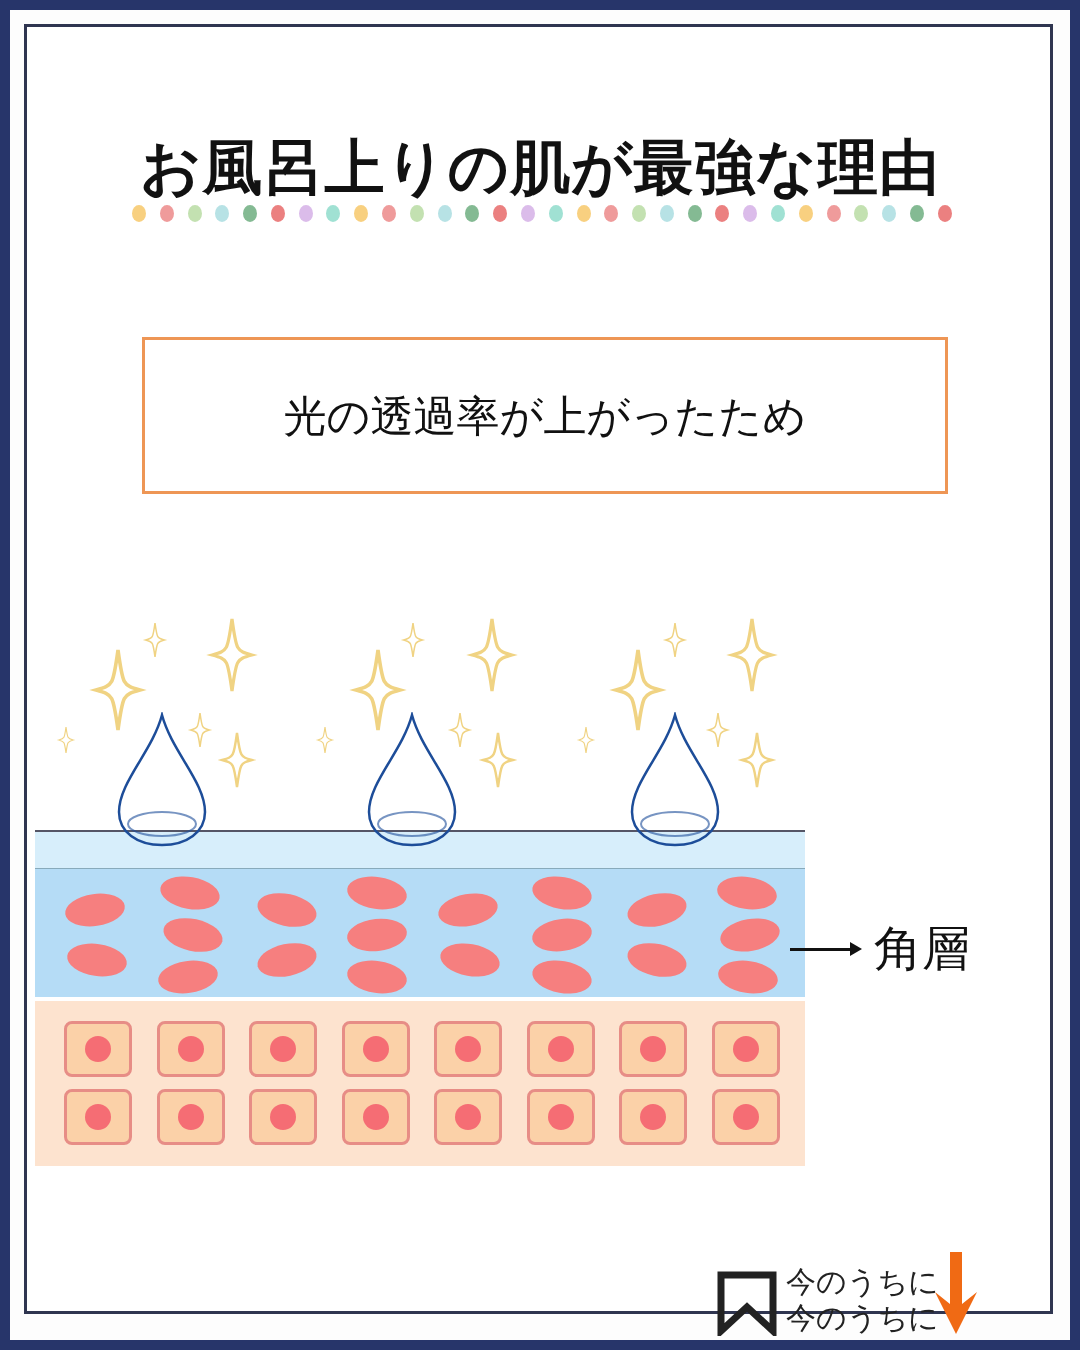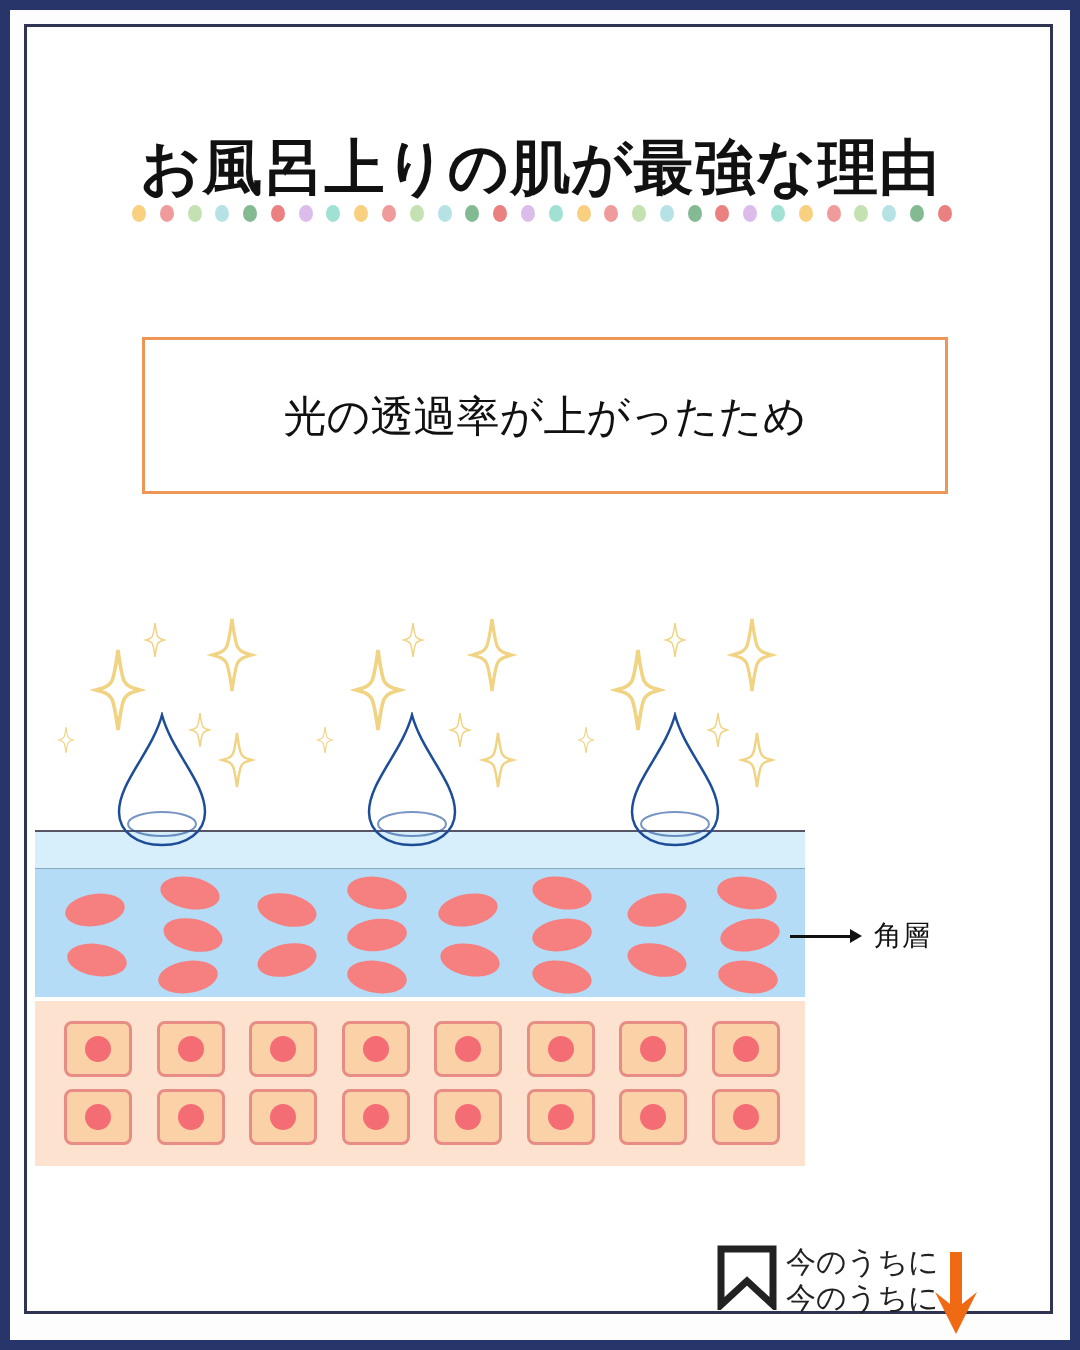--- a/index.html
+++ b/index.html
@@ -15,22 +15,22 @@
   .layer-mid{position:absolute;left:35px;top:868px;width:770px;height:128px;background:#b5dcf6;border-top:1px solid #8ab;}
   .layer-bot{position:absolute;left:35px;top:1001px;width:770px;height:165px;background:#fde3cf;}
   .oval{position:absolute;width:60px;height:32px;background:#f67f7f;border-radius:50%;}
   .cell{position:absolute;width:68px;height:56px;border:3px solid #e78d86;border-radius:8px;background:#fbd1a8;box-sizing:border-box;}
   .cell::after{content:"";position:absolute;left:50%;top:50%;width:26px;height:26px;margin:-13px 0 0 -13px;border-radius:50%;background:#f56d74;}
   .drop{position:absolute;width:90px;height:135px;}
   .sparkle{position:absolute;}
   .label-arrow{position:absolute;left:790px;top:917px;display:flex;align-items:center;}
   .label-arrow .shaft{width:60px;height:3px;background:#111;}
   .label-arrow .head{width:0;height:0;border-left:12px solid #111;border-top:7px solid transparent;border-bottom:7px solid transparent;}
-  .label-arrow .txt{font-size:28px;margin-left:12px;color:#111;}
-  .save{position:absolute;left:716px;top:1244px;display:flex;align-items:flex-start;}
+  .label-arrow .txt{font-size:48px;margin-left:12px;color:#111;}
+  .save{position:absolute;left:716px;top:1244px;display:flex;align-items:flex-end;}
   .save .txt{font-size:30px;line-height:36px;color:#222;font-family:"DejaVu Sans",sans-serif;font-weight:300;margin-left:8px;}
 </style>
 </head>
 <body>
 
 <div class="paper"></div>
 <div class="frame"></div>
 
 <div class="title">お風呂上りの肌が最強な理由</div>
 

